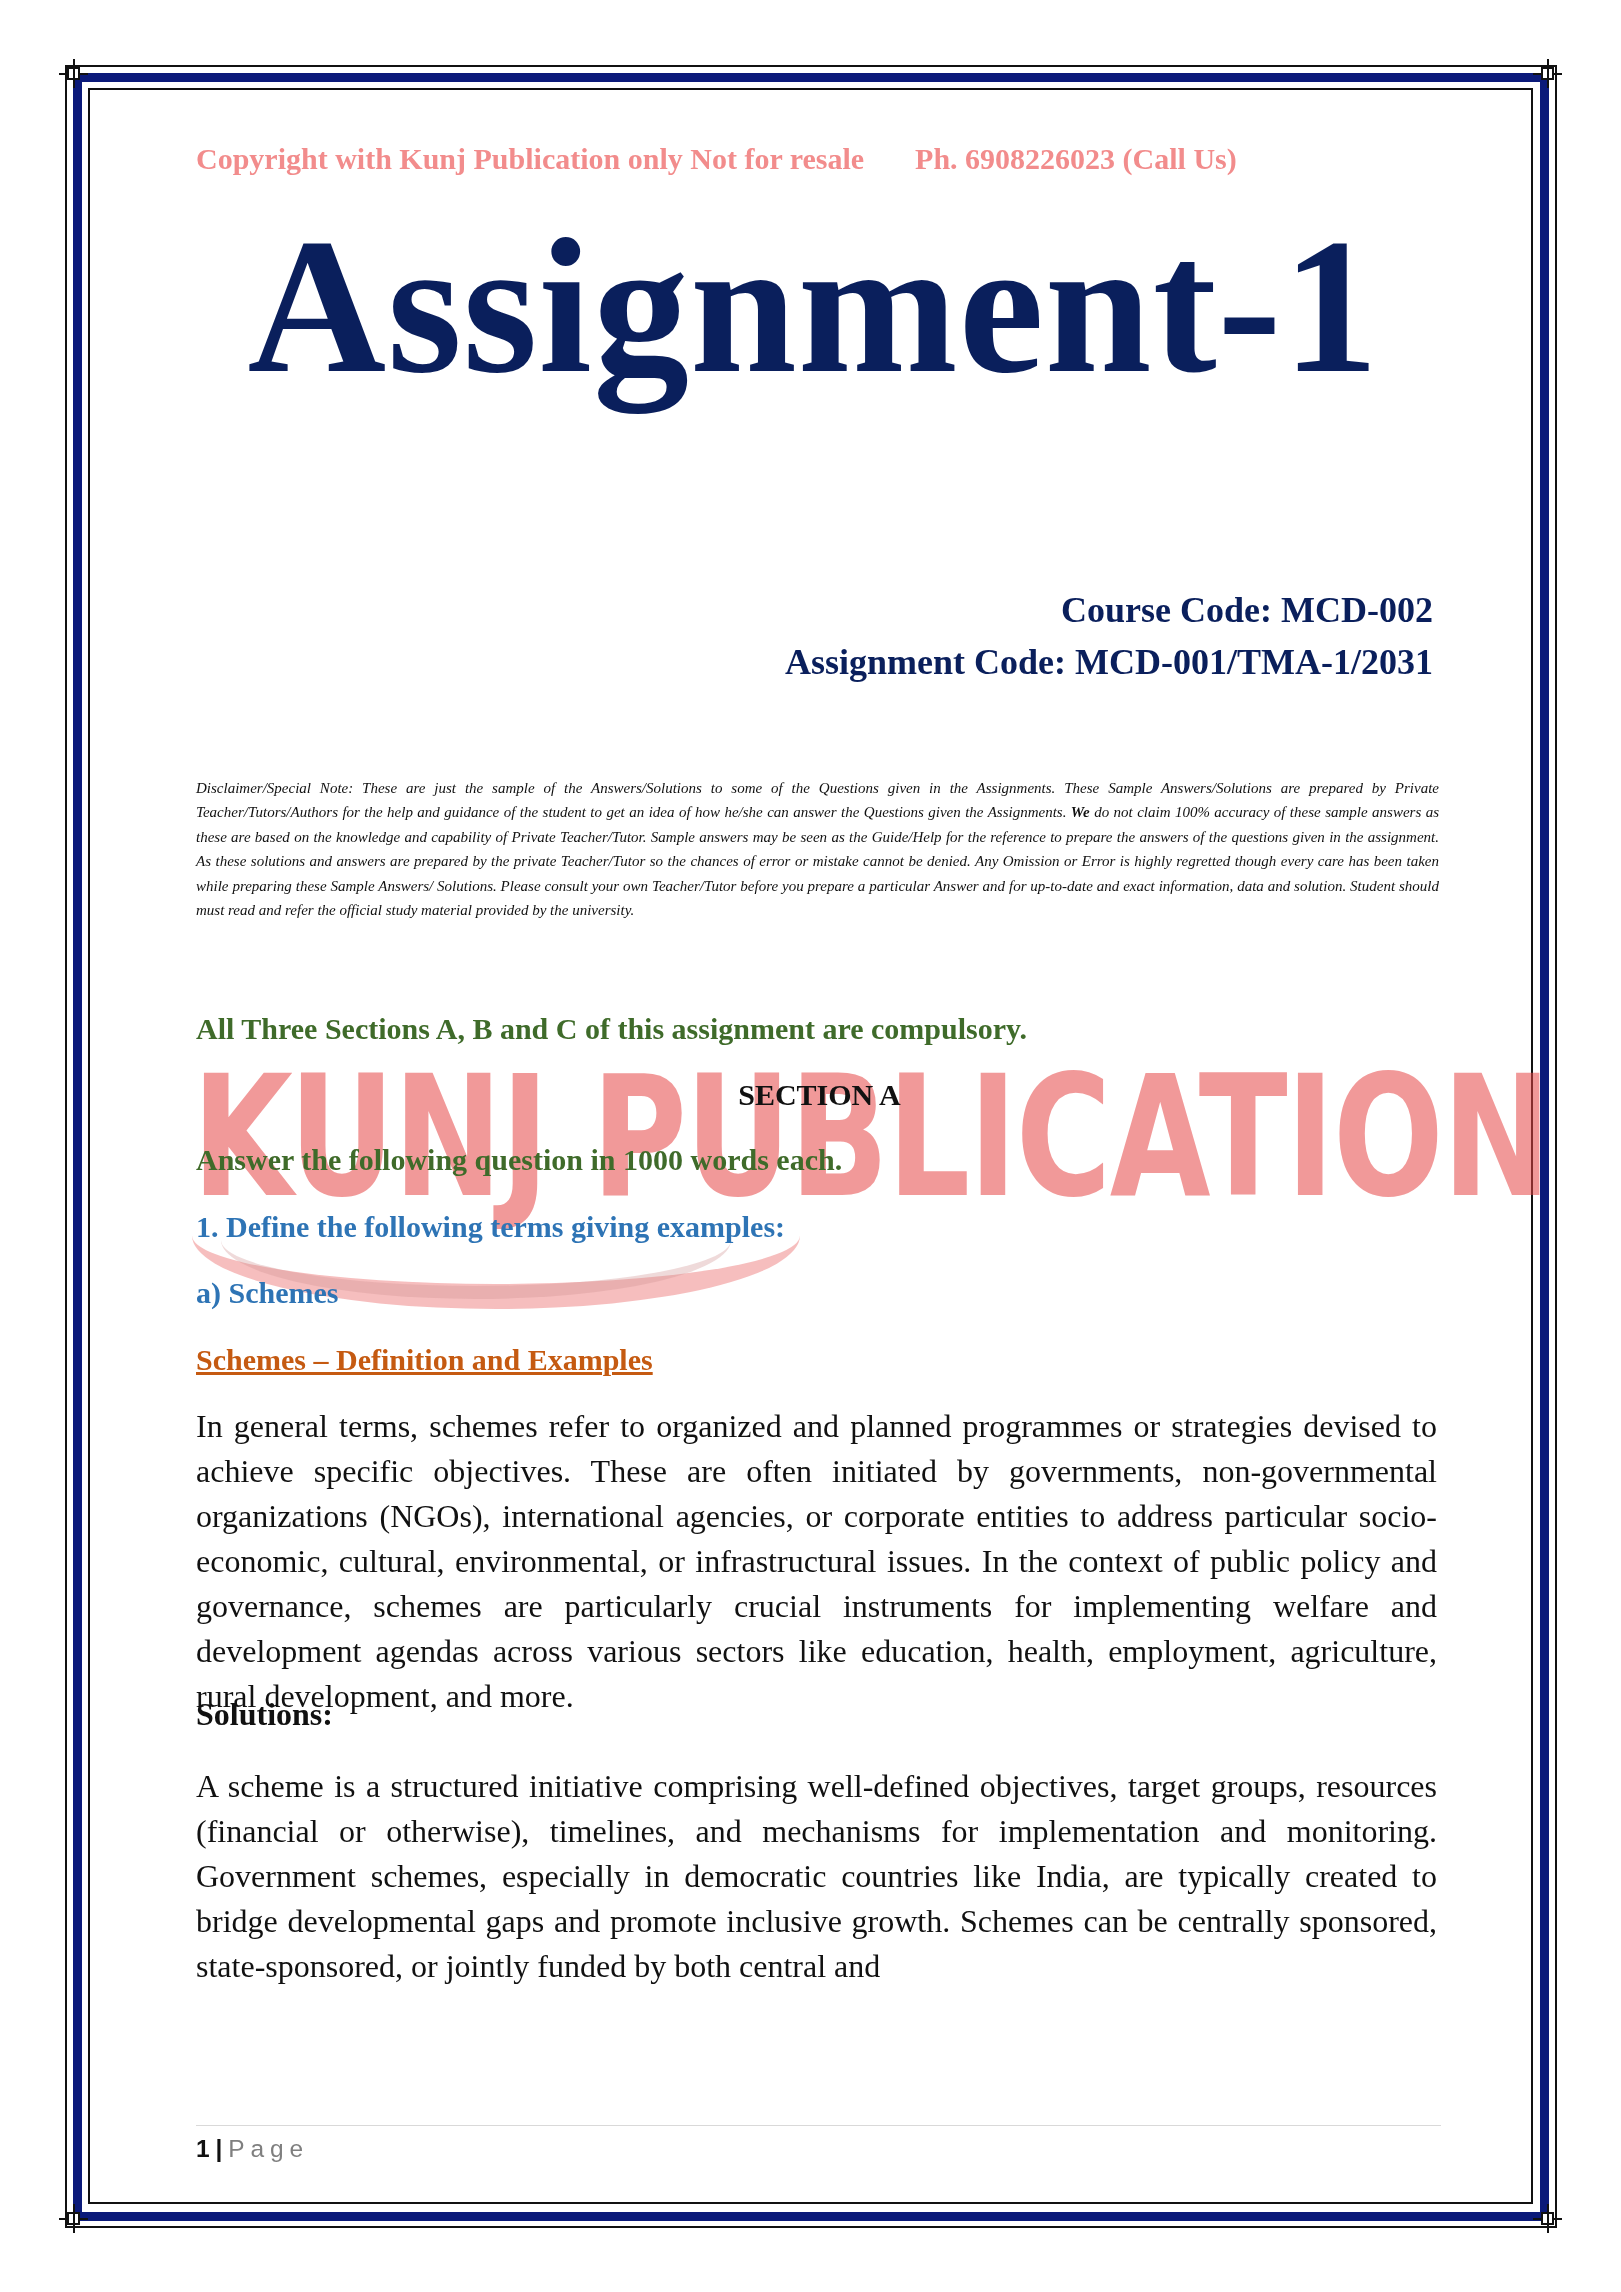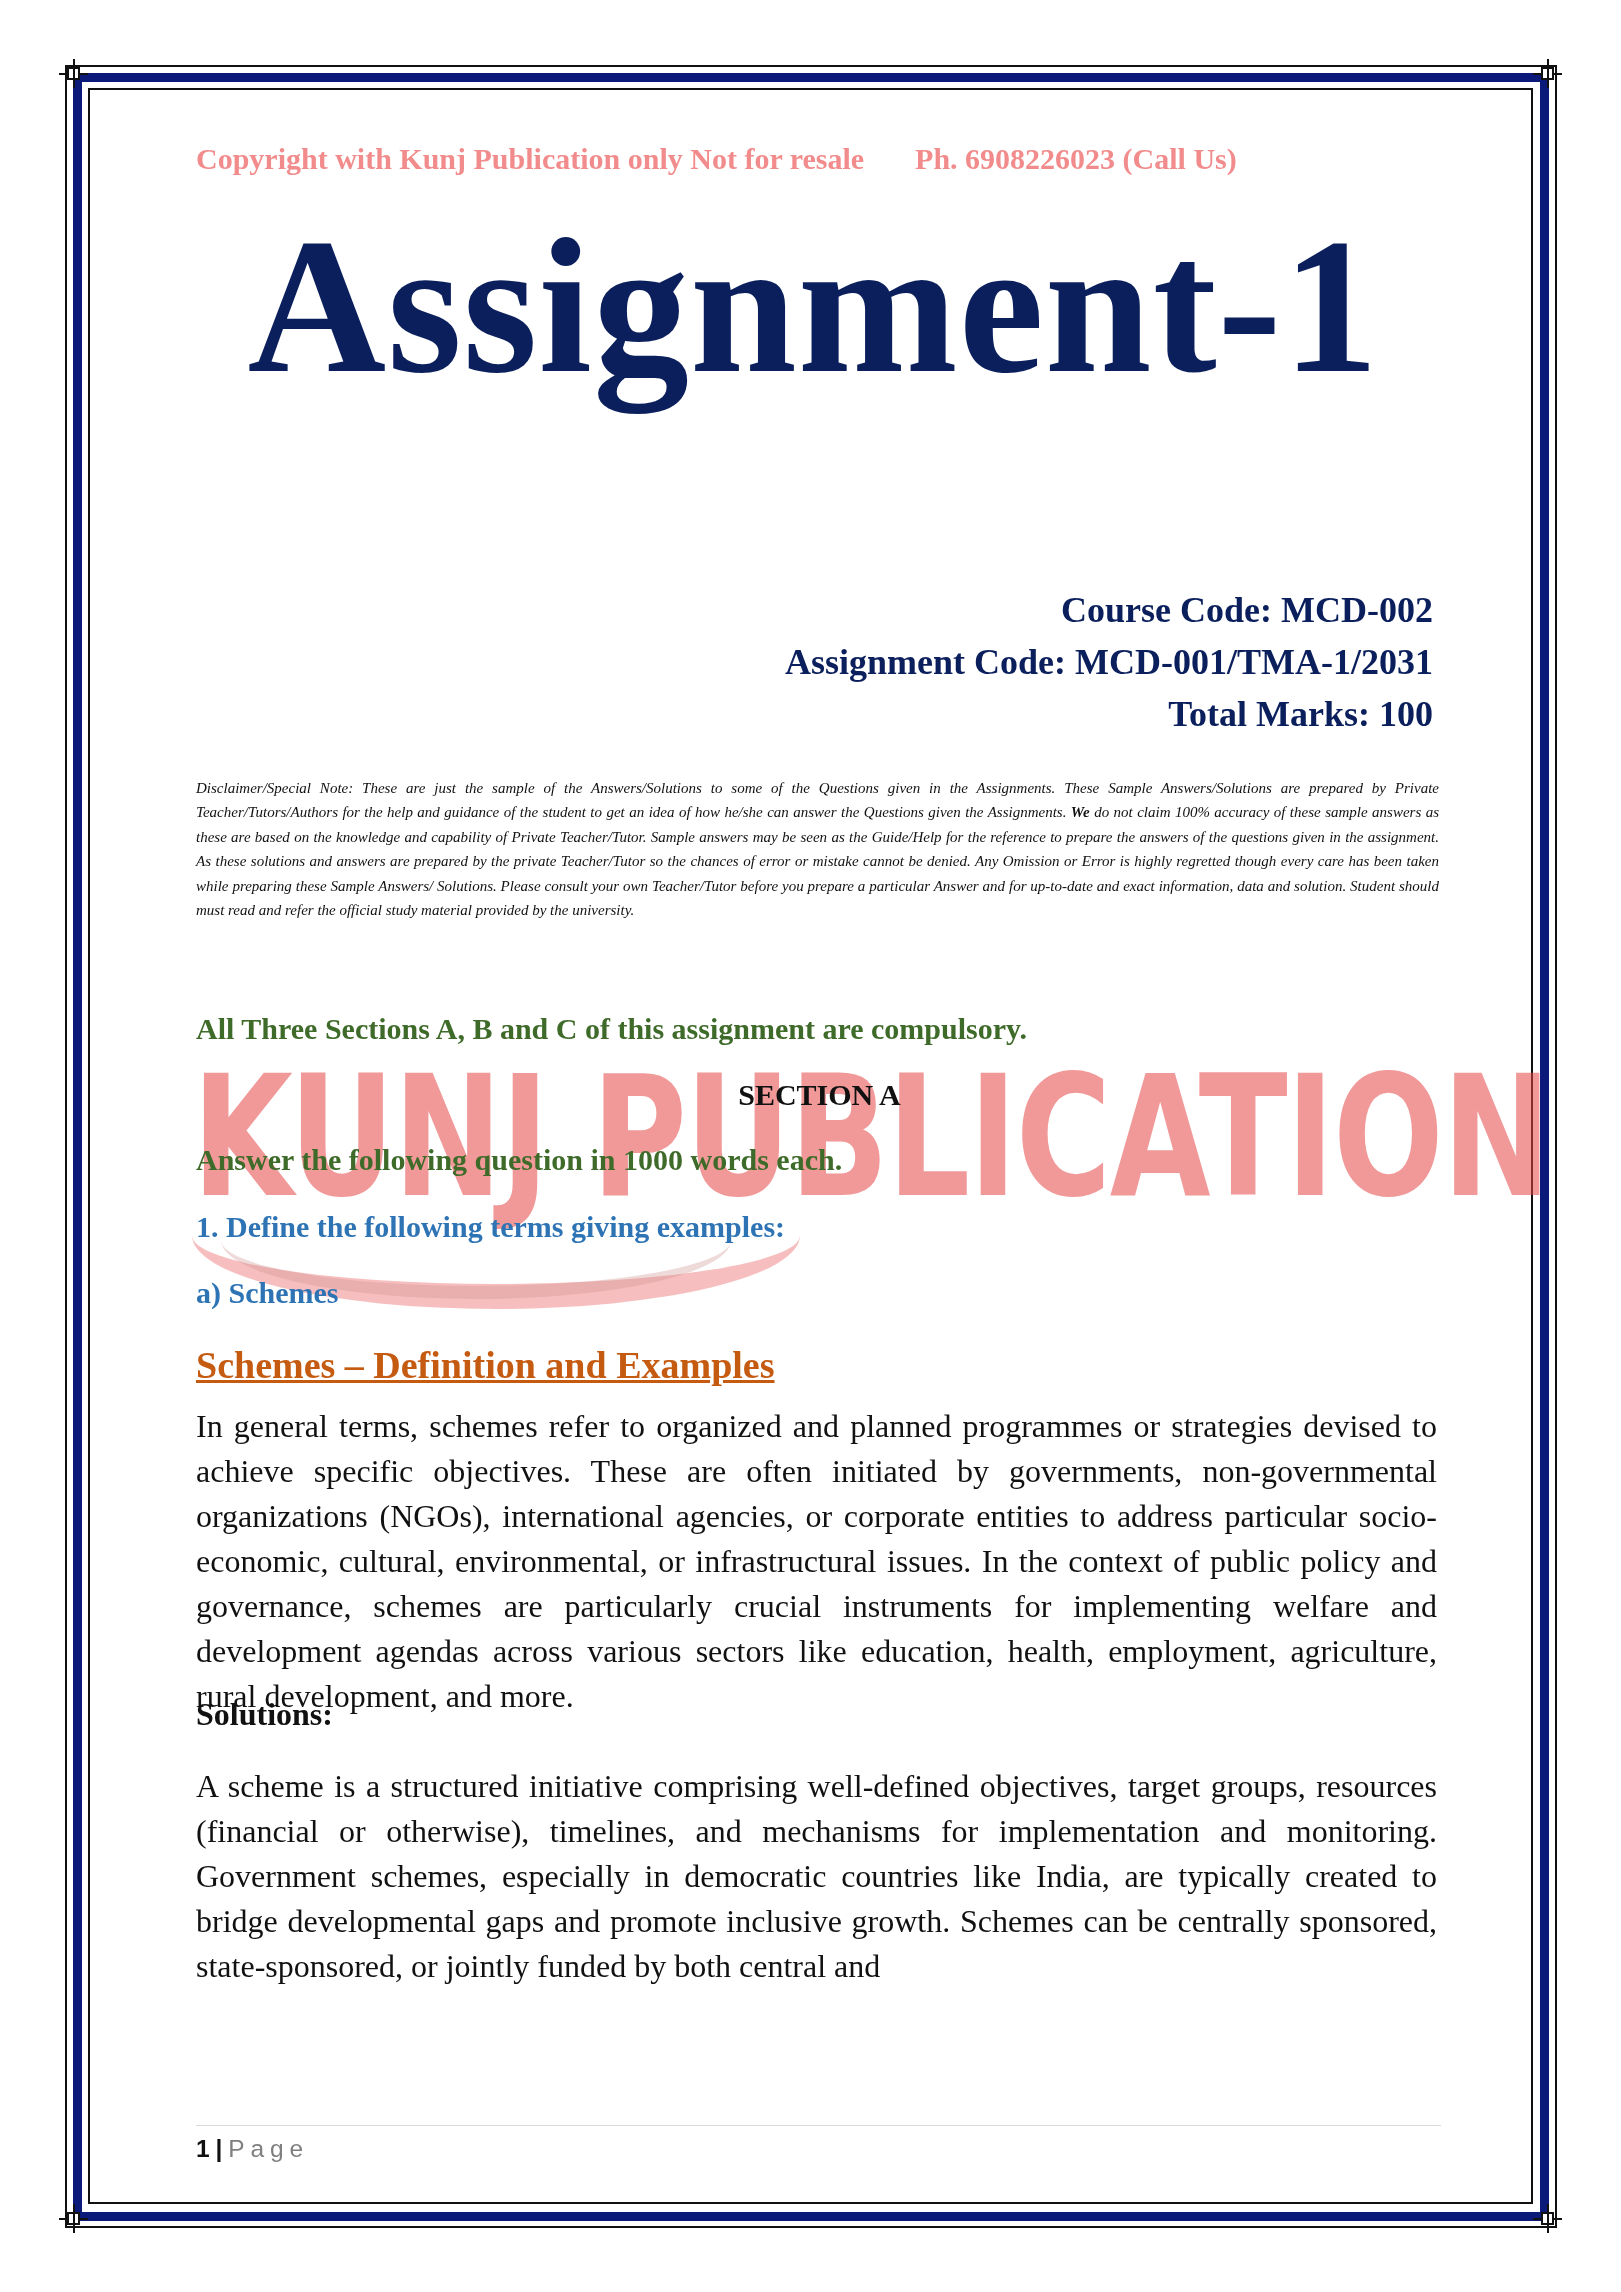--- a/index.html
+++ b/index.html
@@ -33,21 +33,21 @@
 
   .codes { position: absolute; right: 188px; top: 584px; text-align: right; font-size: 36px; font-weight: bold; color: #0a1f5c; line-height: 52px; }
 
   .disclaimer { position: absolute; left: 196px; top: 776px; width: 1243px; font-size: 15px; font-style: italic; color: #111; line-height: 24.4px; text-align: justify; }
 
   .compulsory { position: absolute; left: 196px; top: 1012px; font-size: 30px; font-weight: bold; color: #3f6b2a; white-space: nowrap; }
   .section-a { position: absolute; left: 196px; top: 1078px; width: 1247px; text-align: center; font-size: 30px; font-weight: bold; color: #111; }
   .answer-instr { position: absolute; left: 196px; top: 1143px; font-size: 30px; font-weight: bold; color: #3f6b2a; white-space: nowrap; }
   .q1 { position: absolute; left: 196px; top: 1210px; font-size: 30px; font-weight: bold; color: #2e74b5; white-space: nowrap; }
   .qa { position: absolute; left: 196px; top: 1276px; font-size: 30px; font-weight: bold; color: #2e74b5; white-space: nowrap; }
-  .subhead { position: absolute; left: 196px; top: 1343px; font-size: 38px; font-weight: bold; color: #c55a11; text-decoration: underline; white-space: nowrap; }
+  .subhead { position: absolute; left: 196px; top: 1343px; font-size: 30px; font-weight: bold; color: #c55a11; text-decoration: underline; white-space: nowrap; }
 
   .para { position: absolute; left: 196px; width: 1241px; font-size: 32px; color: #111; line-height: 45px; text-align: justify; }
   .para b { font-weight: normal; }
   .p1 { top: 1404px; }
   .def-head { position: absolute; left: 196px; top: 1696px; font-size: 32px; font-weight: bold; color: #111; }
   .p2 { top: 1764px; }
 
   .footer-line { position: absolute; left: 196px; top: 2125px; width: 1245px; height: 1px; background: #d9d9d9; }
   .footer { position: absolute; left: 196px; top: 2135px; font-family: "Liberation Sans", "DejaVu Sans", sans-serif; font-size: 24.5px; color: #111; white-space: nowrap; }
   .footer .num { font-weight: bold; }
@@ -81,21 +81,20 @@
 
 <div class="copyright">
   <span>Copyright with Kunj Publication only Not for resale</span><span class="phone">Ph. 6908226023 (Call Us)</span>
 </div>
 
 <div class="title">Assignment-1</div>
 
 <div class="codes">
   <div>Course Code: MCD-002</div>
   <div>Assignment Code: MCD-001/TMA-1/2031</div>
-  <div>Total Marks: 100</div>
 </div>
 
 <div class="disclaimer"><span>Disclaimer/Special Note: These are just the sample of the Answers/Solutions to some of the Questions given in the Assignments. These Sample Answers/Solutions are prepared by Private Teacher/Tutors/Authors for the help and guidance of the student to get an idea of how he/she can answer the Questions given the Assignments. </span><b>We</b><span> do not claim 100% accuracy of these sample answers as these are based on the knowledge and capability of Private Teacher/Tutor. Sample answers may be seen as the Guide/Help for the reference to prepare the answers of the questions given in the assignment. As these solutions and answers are prepared by the private Teacher/Tutor so the chances of error or mistake cannot be denied. Any Omission or Error is highly regretted though every care has been taken while preparing these Sample Answers/ Solutions. Please consult your own Teacher/Tutor before you prepare a particular Answer and for up-to-date and exact information, data and solution. Student should must read and refer the official study material provided by the university.</span></div>
 
 <div class="compulsory">All Three Sections A, B and C of this assignment are compulsory.</div>
 <div class="section-a">SECTION A</div>
 <div class="answer-instr">Answer the following question in 1000 words each.</div>
 <div class="q1">1. Define the following terms giving examples:</div>
 <div class="qa">a) Schemes</div>
 <div class="subhead">Schemes – Definition and Examples</div>

